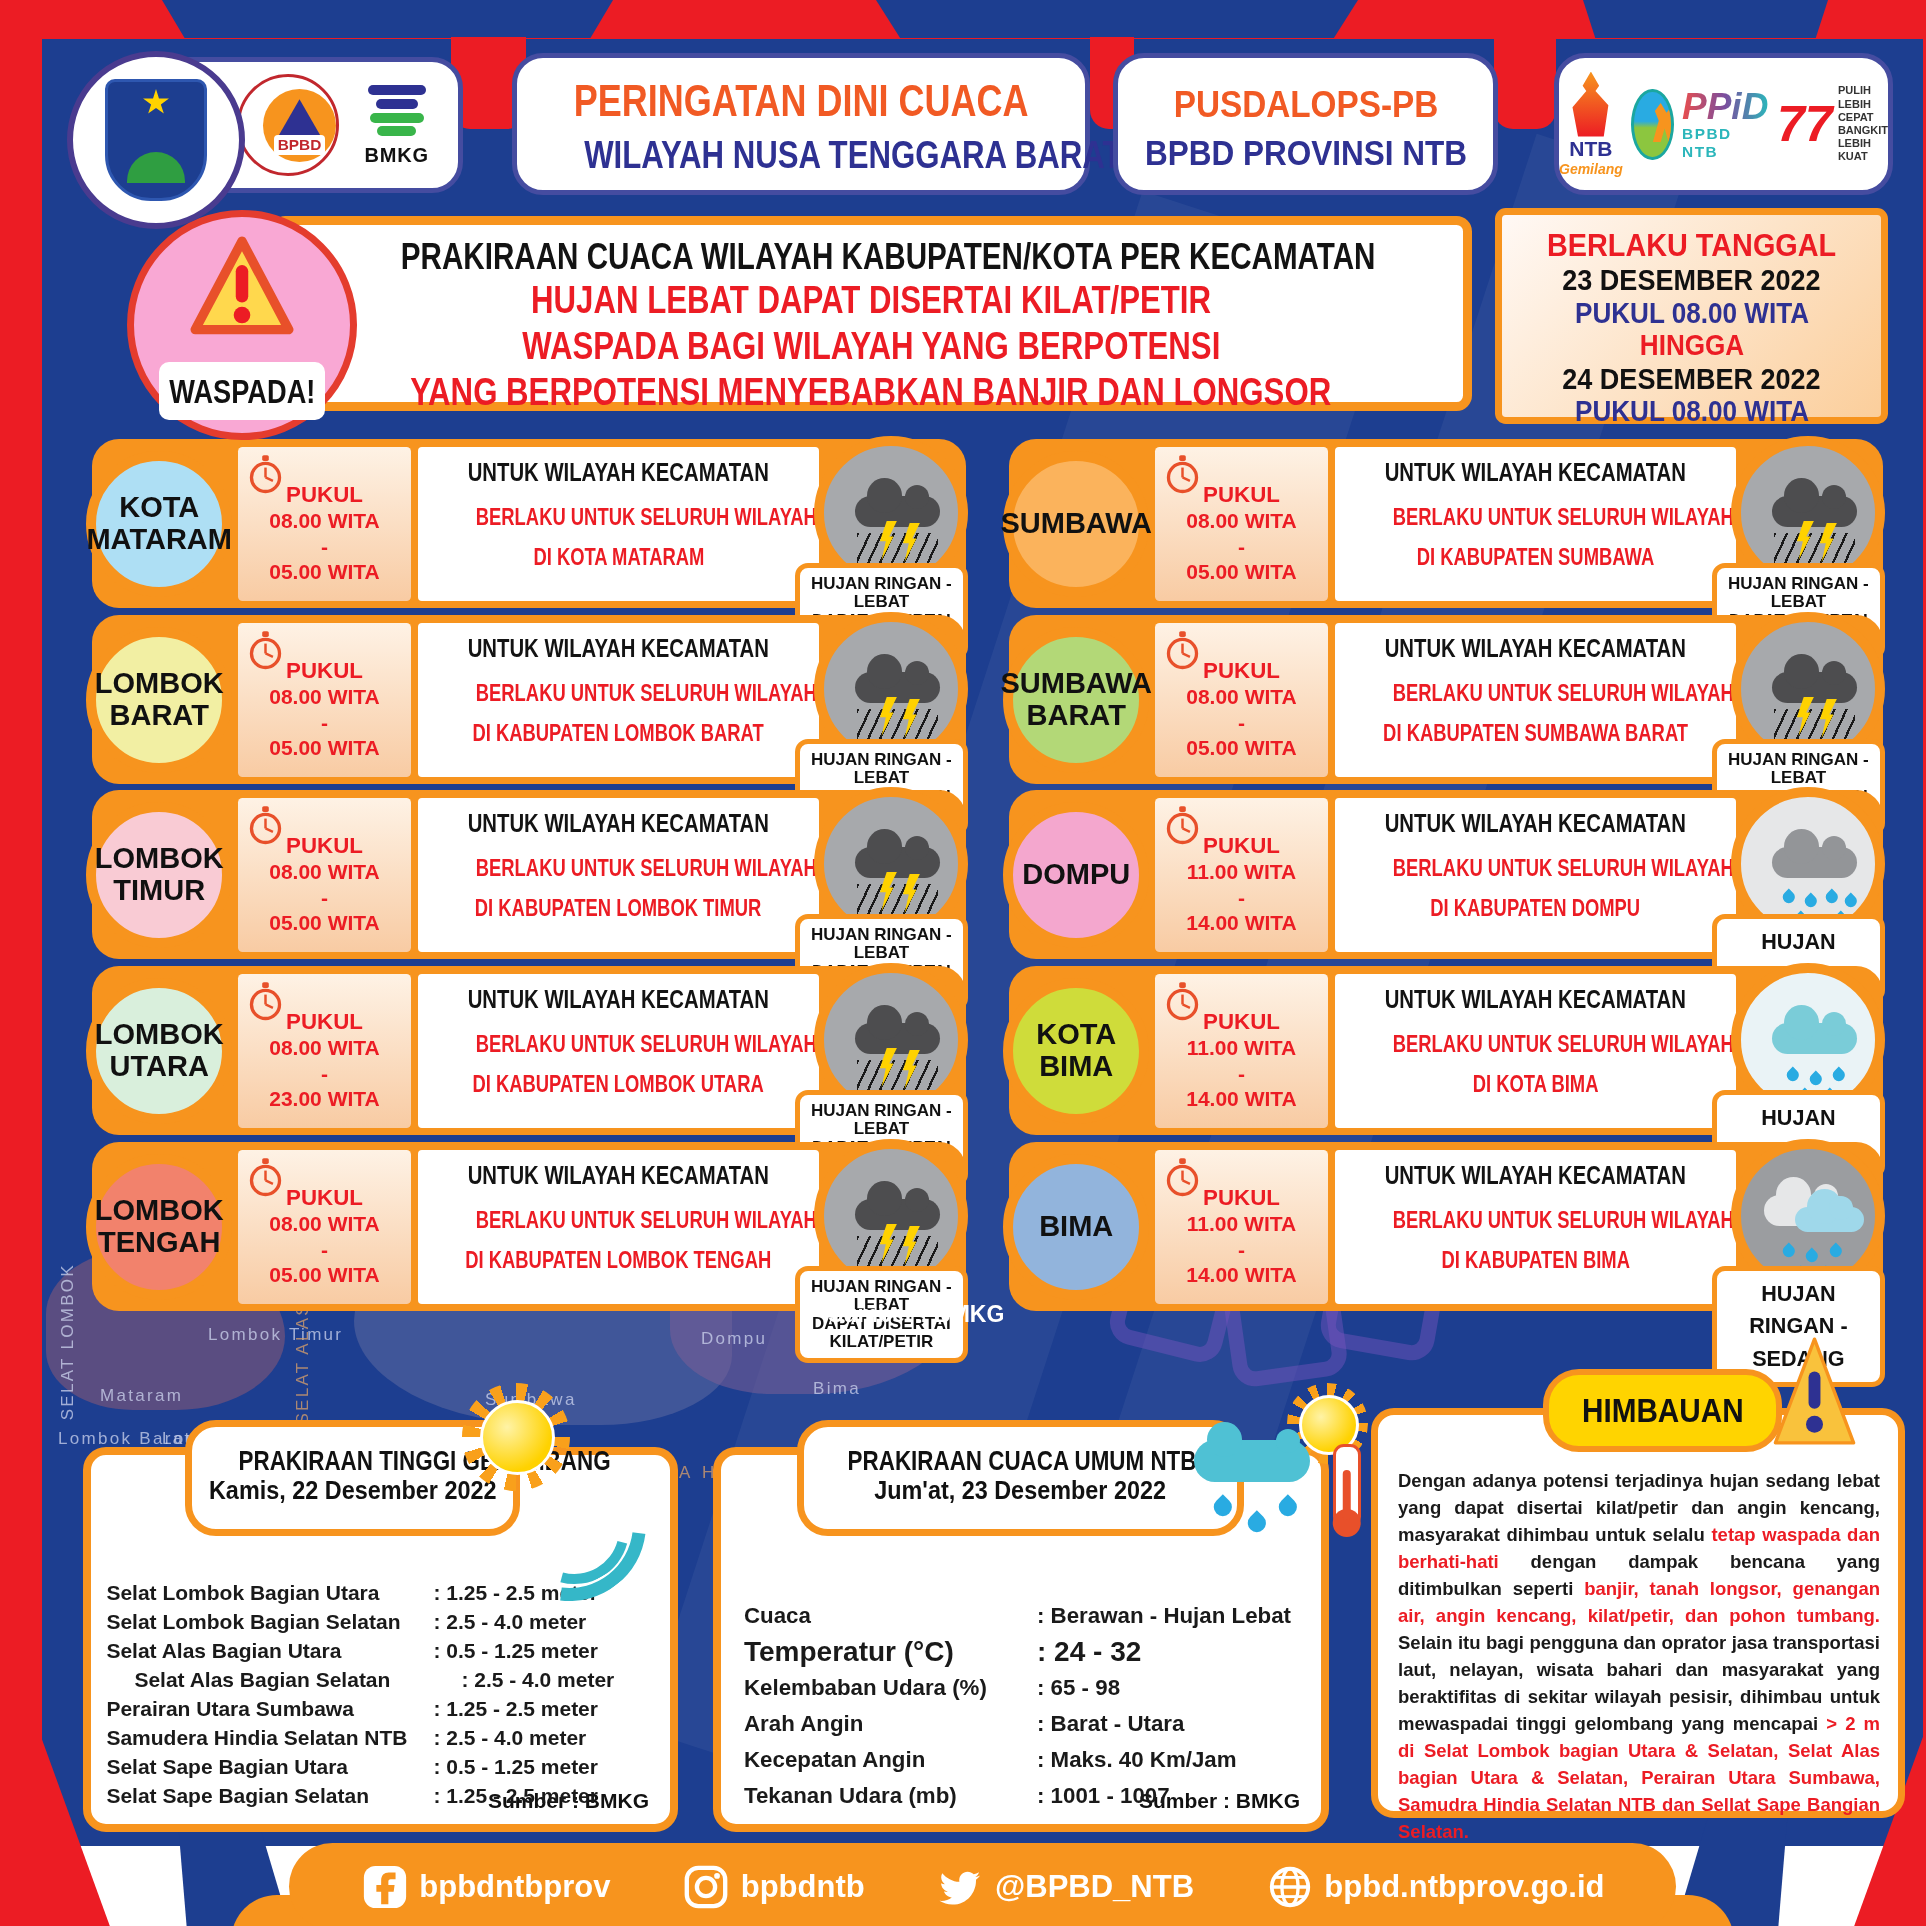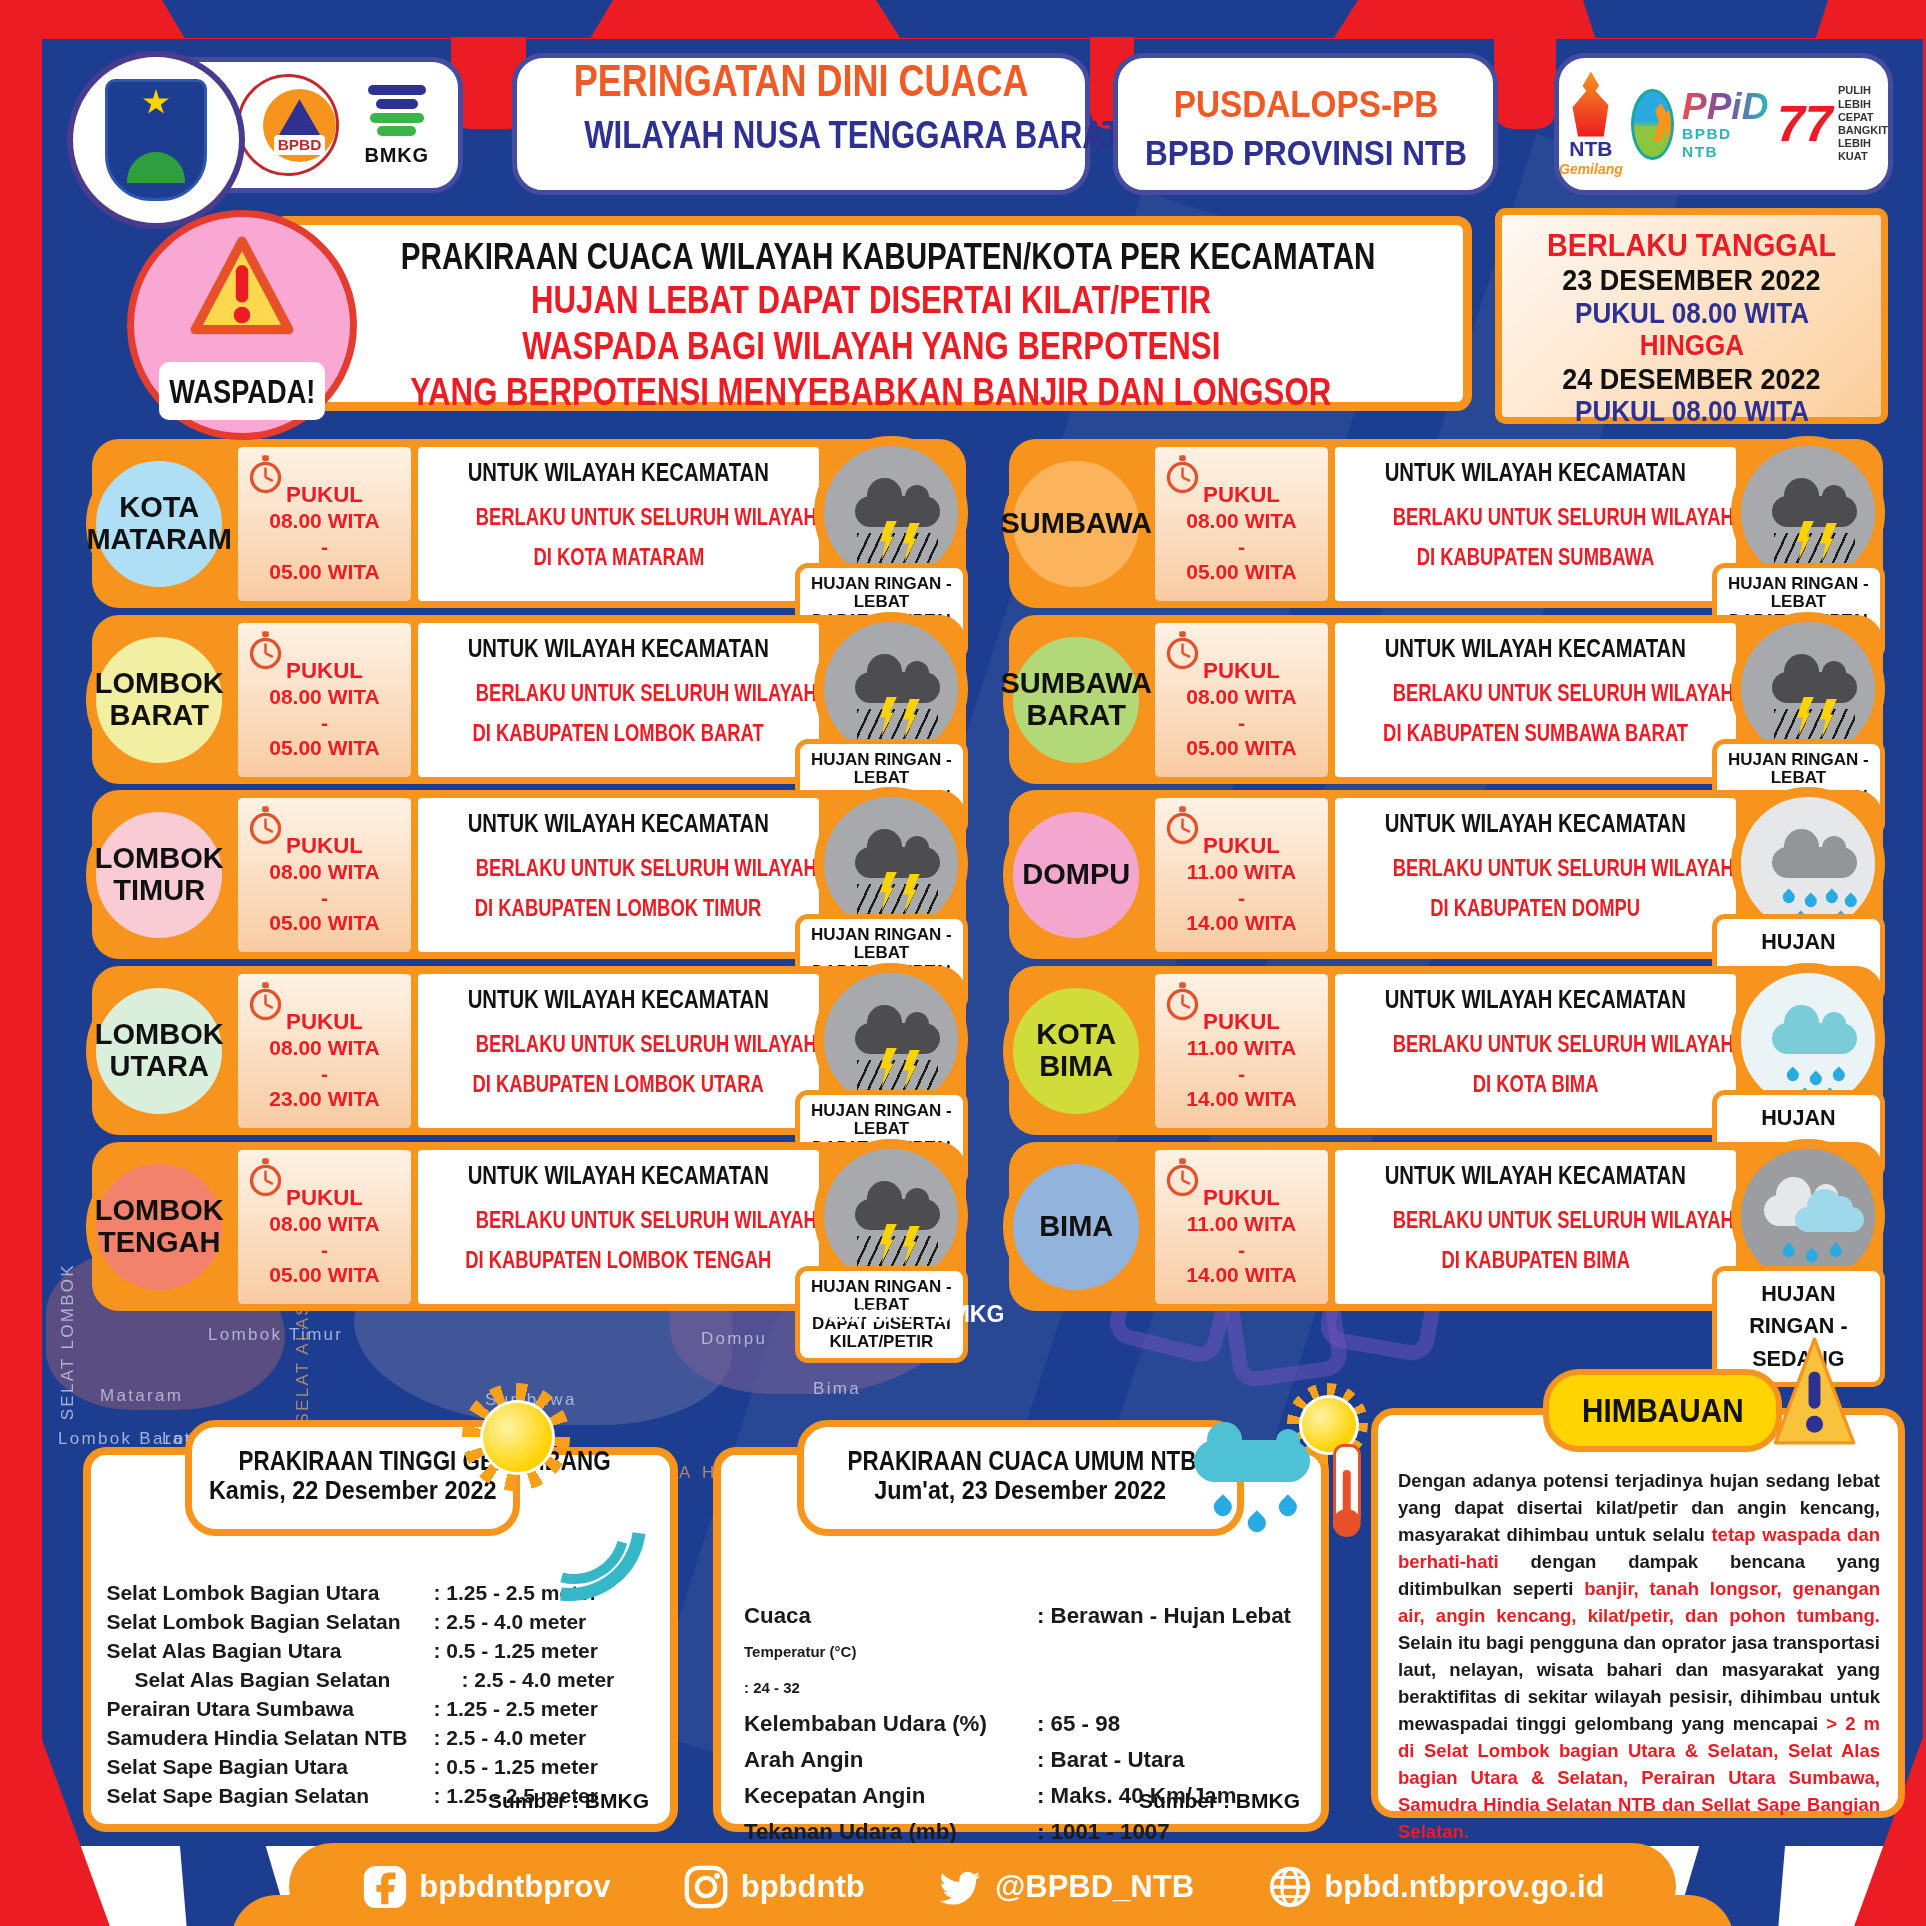--- a/index.html
+++ b/index.html
@@ -208,21 +208,21 @@
     </div>
     <div class="bmkg-logo">
       <div class="bmkg-bar" style="width:58px;height:10px;background:#2E3192;margin:1.9px 0;"></div>
       <div class="bmkg-bar" style="width:42px;height:10px;background:#2E3192;margin:1.9px 0;"></div>
       <div class="bmkg-bar" style="width:54px;height:10px;background:#39B54A;margin:1.9px 0;"></div>
       <div class="bmkg-bar" style="width:39px;height:10px;background:#39B54A;margin:1.9px 0;"></div>
       <div class="bmkg-txt">BMKG</div>
     </div>
   </div>
 
-  <div class="abs pill" style="left:512px;top:53px;width:578px;height:142px;text-align:center;box-sizing:border-box;">
+  <div class="abs pill" style="left:512px;top:53px;width:578px;height:142px;text-align:center;padding-top:20px;box-sizing:border-box;">
     <div class="hd-orange" style="font-size:45px;line-height:1;"><span class="cond">PERINGATAN DINI CUACA</span></div>
     <div class="hd-blue" style="font-size:39px;line-height:1;margin-top:11.6px;"><span class="cond">WILAYAH NUSA TENGGARA BARAT</span></div>
   </div>
 
   <div class="abs pill" style="left:1113px;top:53px;width:385px;height:142px;text-align:center;padding-top:28px;box-sizing:border-box;">
     <div class="hd-orange" style="font-size:37px;line-height:1;"><span class="cond9">PUSDALOPS-PB</span></div>
     <div class="hd-blue" style="font-size:35px;line-height:1;margin-top:12.3px;"><span class="cond9">BPBD PROVINSI NTB</span></div>
   </div>
 
   <div class="abs pill" style="left:1554px;top:53px;width:339px;height:142px;display:flex;align-items:center;justify-content:center;gap:8.5px;box-sizing:border-box;">
@@ -669,21 +669,21 @@
     <div class="wavearc" style="left:73px;top:100px;width:89px;height:89px;transform:rotate(150deg);border-width:10px;"></div>
   </div>
 
   <div class="abs wbox" style="left:713px;top:1447px;width:616px;height:385px;">
     <div style="position:absolute;right:21px;bottom:10.8px;" class="sumber">Sumber : BMKG</div>
     <div style="position:absolute;left:23px;top:143px;right:15.4px;">
       <div class="trow" style="font-size:22.3px;line-height:36px;">
           <div style="width:293px;">Cuaca</div>
           <div>: Berawan - Hujan Lebat</div>
         </div>
-      <div class="trow" style="font-size:15px;line-height:36px;flex-direction:column;">
+      <div class="trow" style="font-size:28px;line-height:36px;">
           <div style="width:293px;">Temperatur (°C)</div>
           <div>: 24 - 32</div>
         </div>
       <div class="trow" style="font-size:22.3px;line-height:36px;">
           <div style="width:293px;">Kelembaban Udara (%)</div>
           <div>: 65 - 98</div>
         </div>
       <div class="trow" style="font-size:22.3px;line-height:36px;">
           <div style="width:293px;">Arah Angin</div>
           <div>: Barat - Utara</div>

